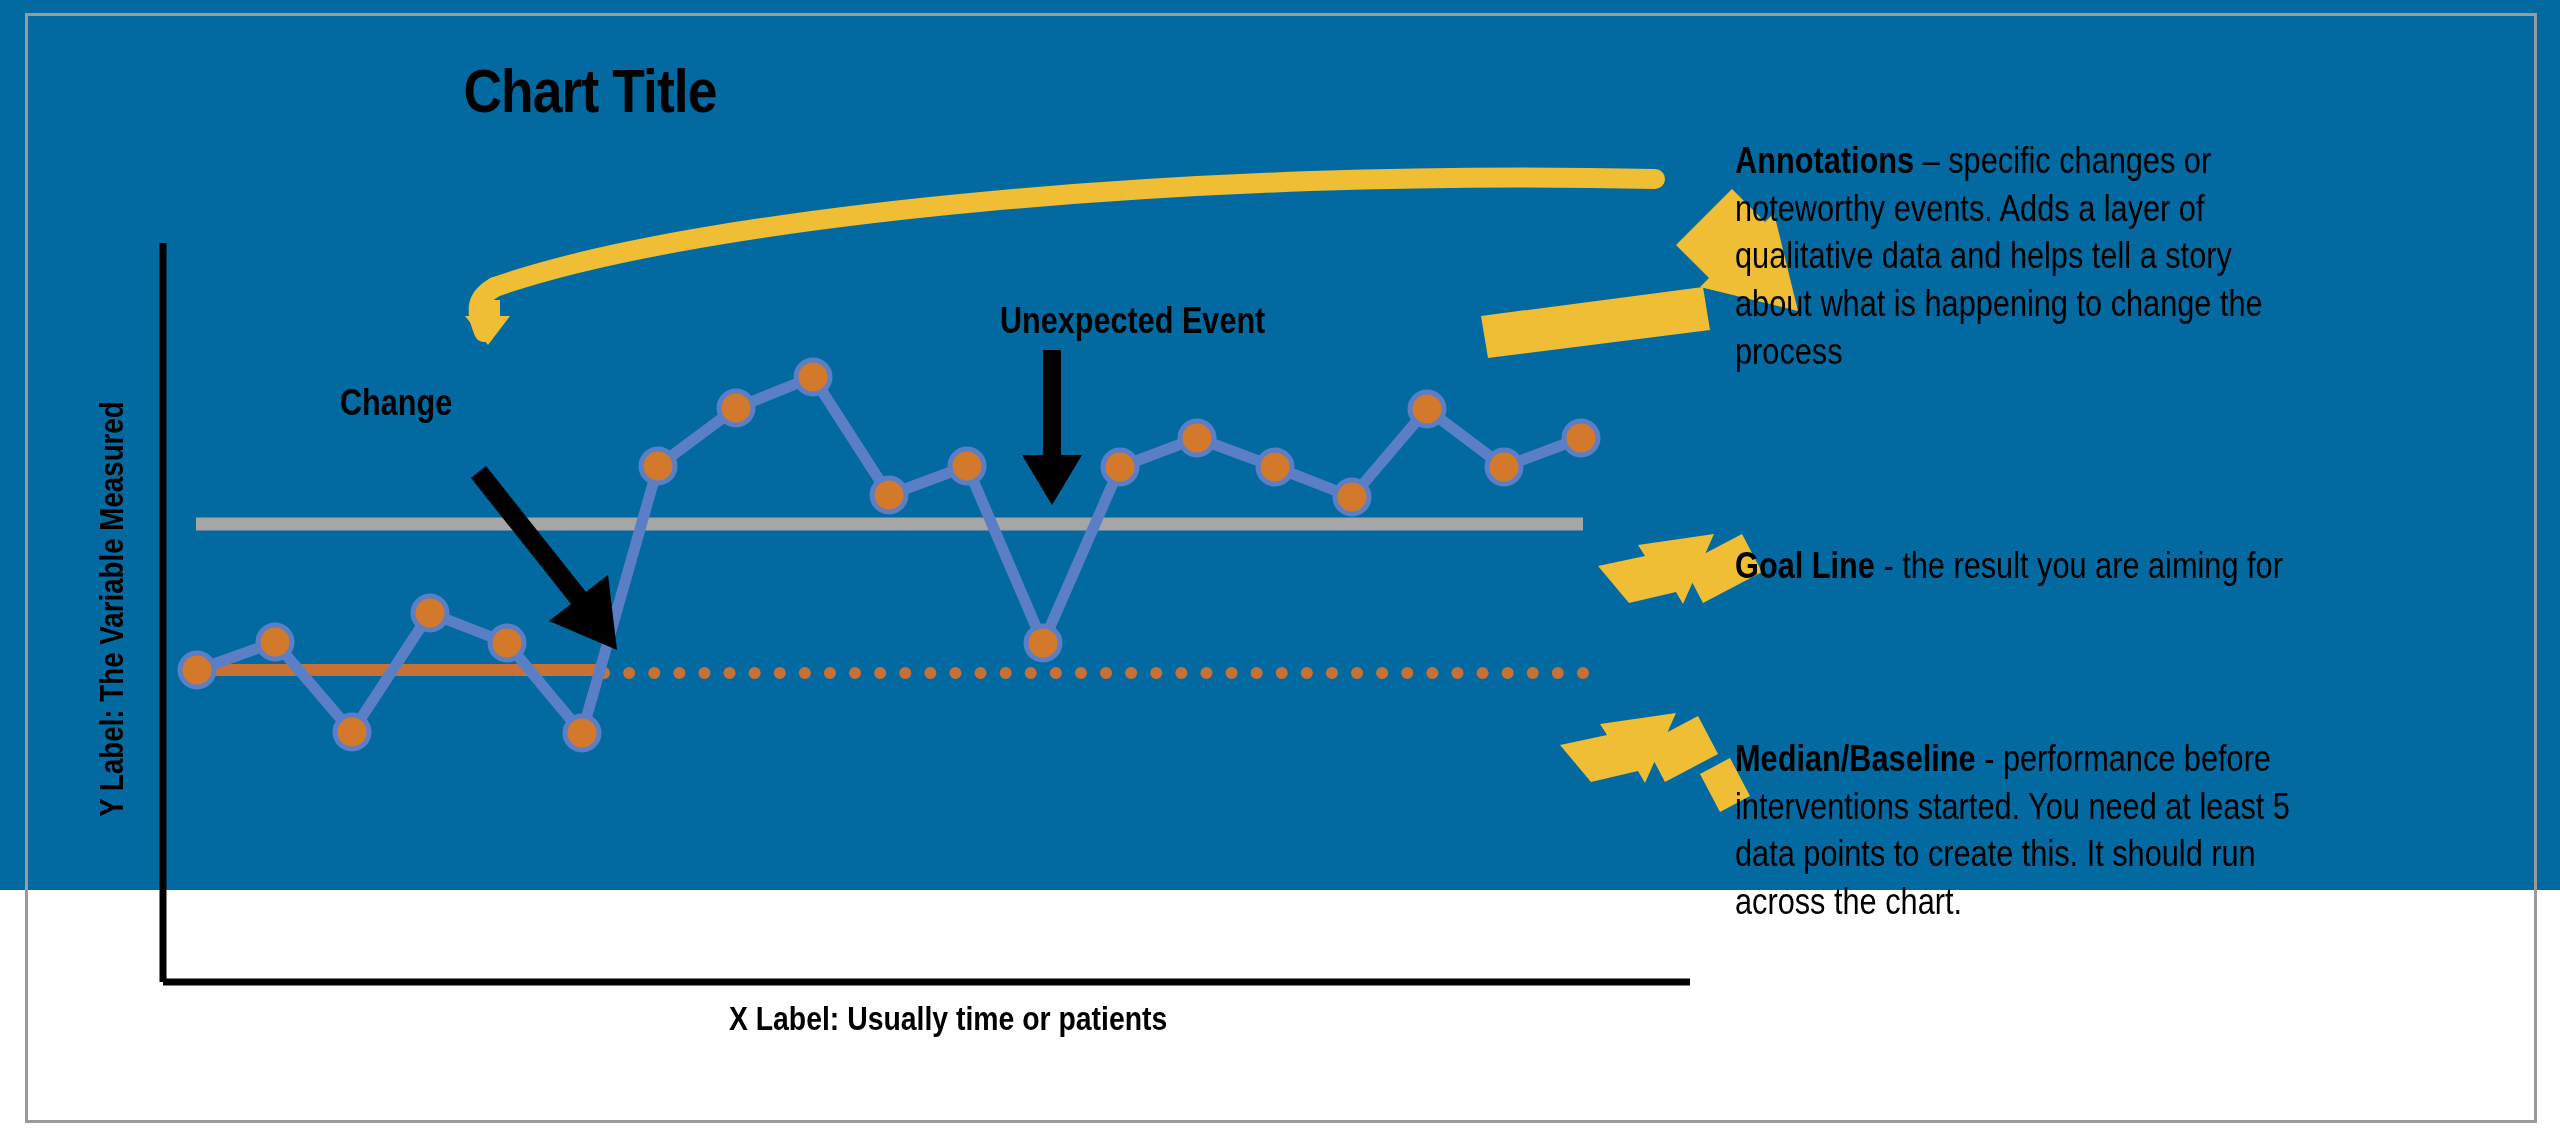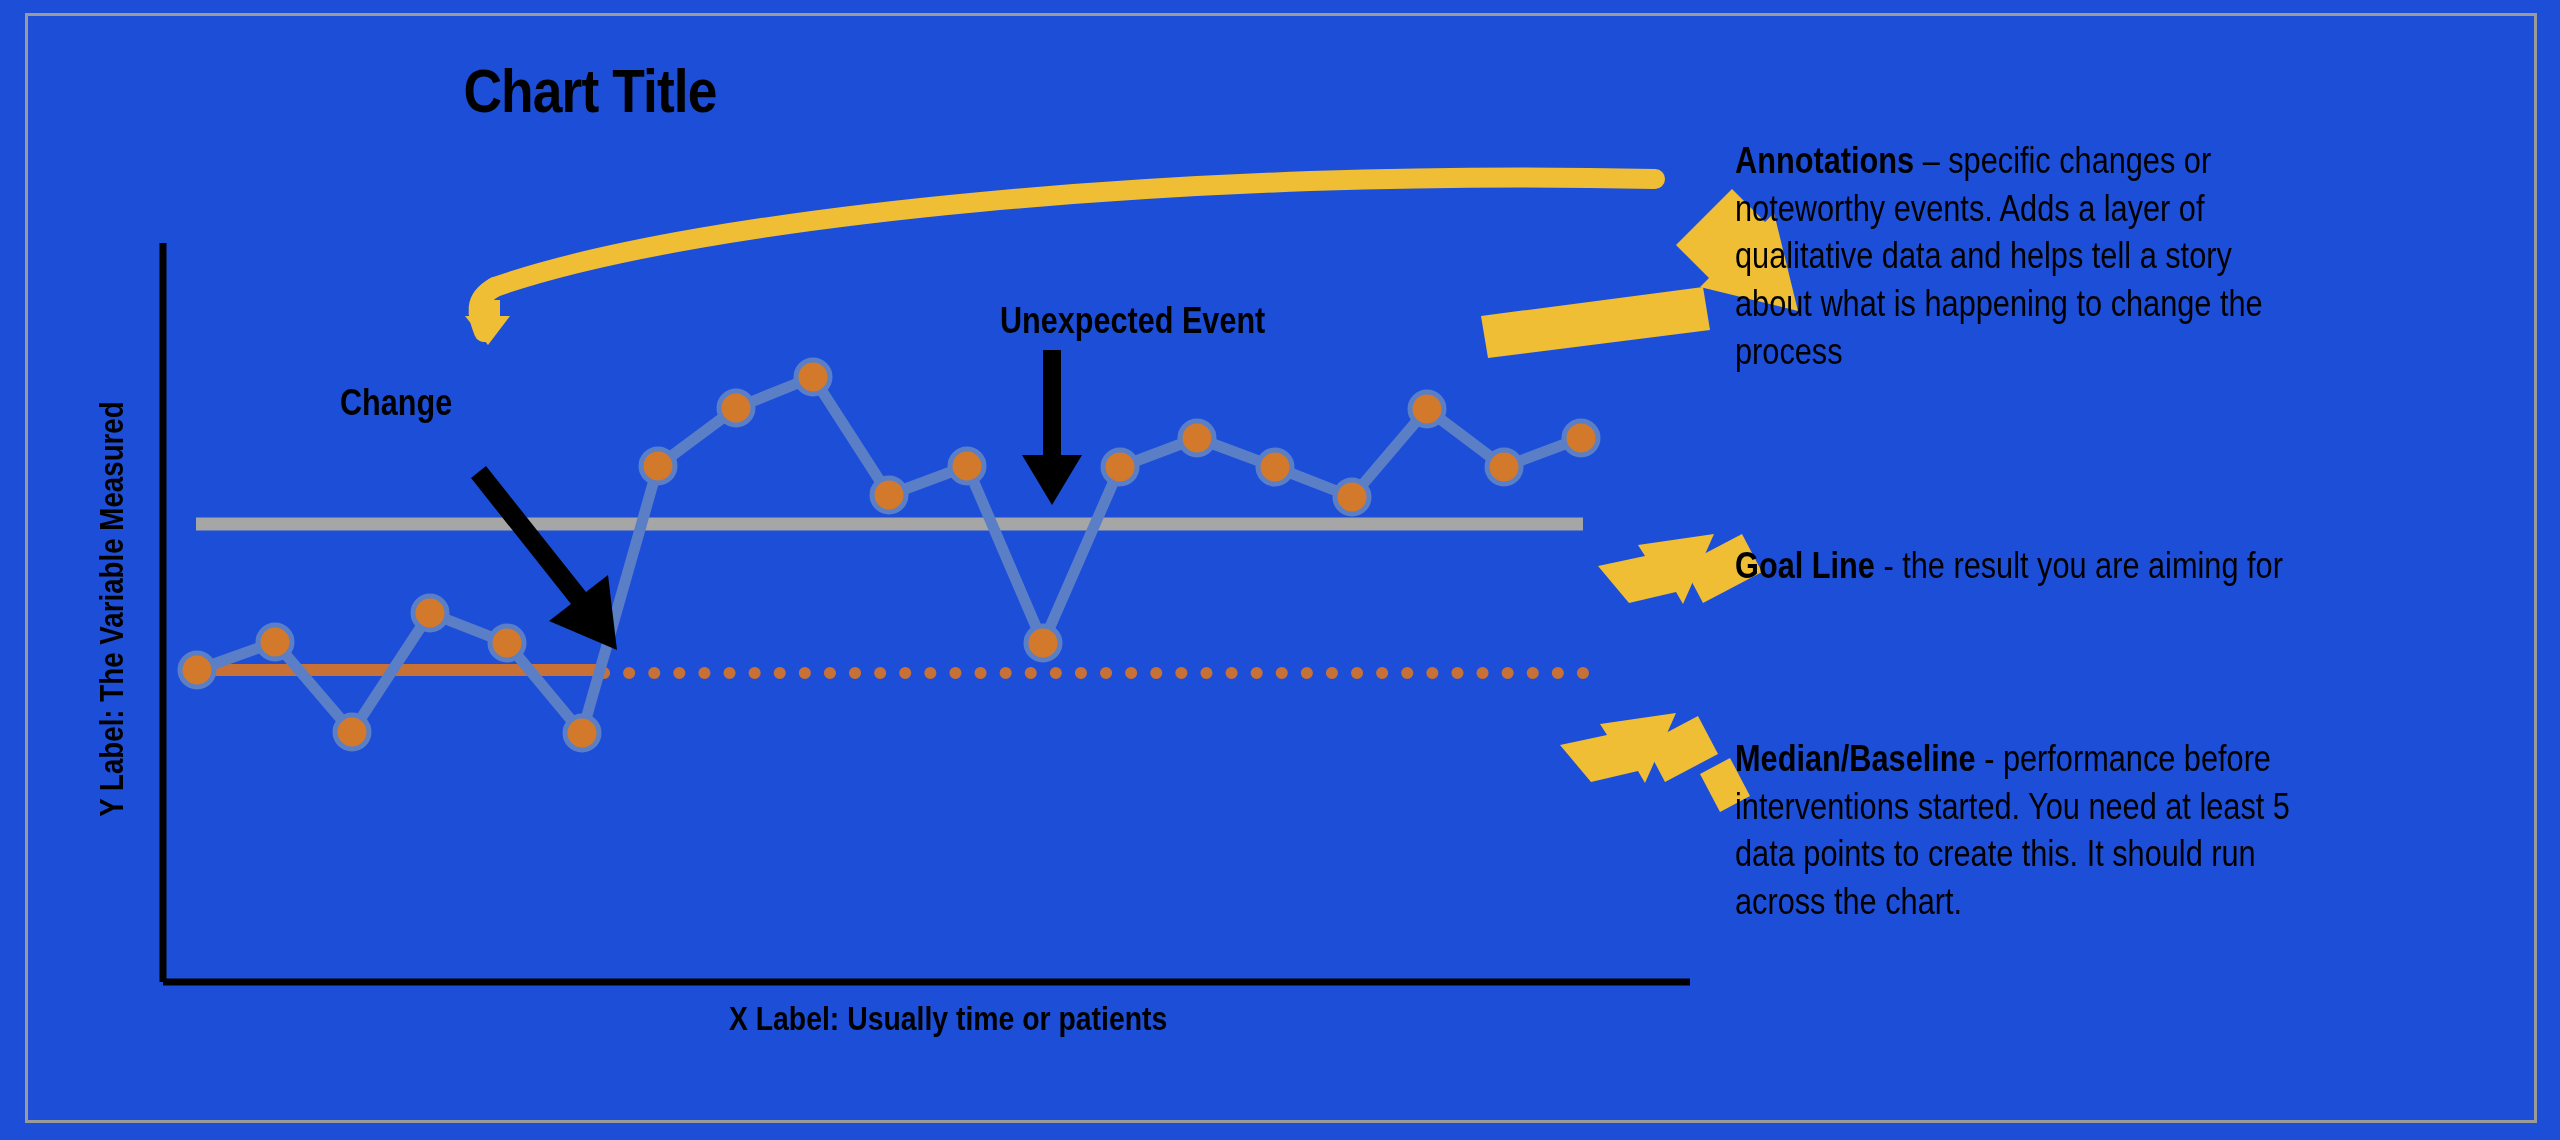--- a/index.html
+++ b/index.html
@@ -10,22 +10,22 @@
   }
   body {
     width: 2560px;
     height: 1140px;
     font-family: "Liberation Sans", "DejaVu Sans", sans-serif;
     overflow: hidden;
   }
   #page {
     position: relative;
     width: 2560px;
-    height: 1140px;
-    background: #1d4ed8;
+    height: 890px;
+    background: #0369a1;
     box-sizing: border-box;
   }
   .frame-border {
     position: absolute;
     left: 25px;
     top: 13px;
     width: 2512px;
     height: 1110px;
     border: 3px solid #9a9a9a;
     box-sizing: border-box;

